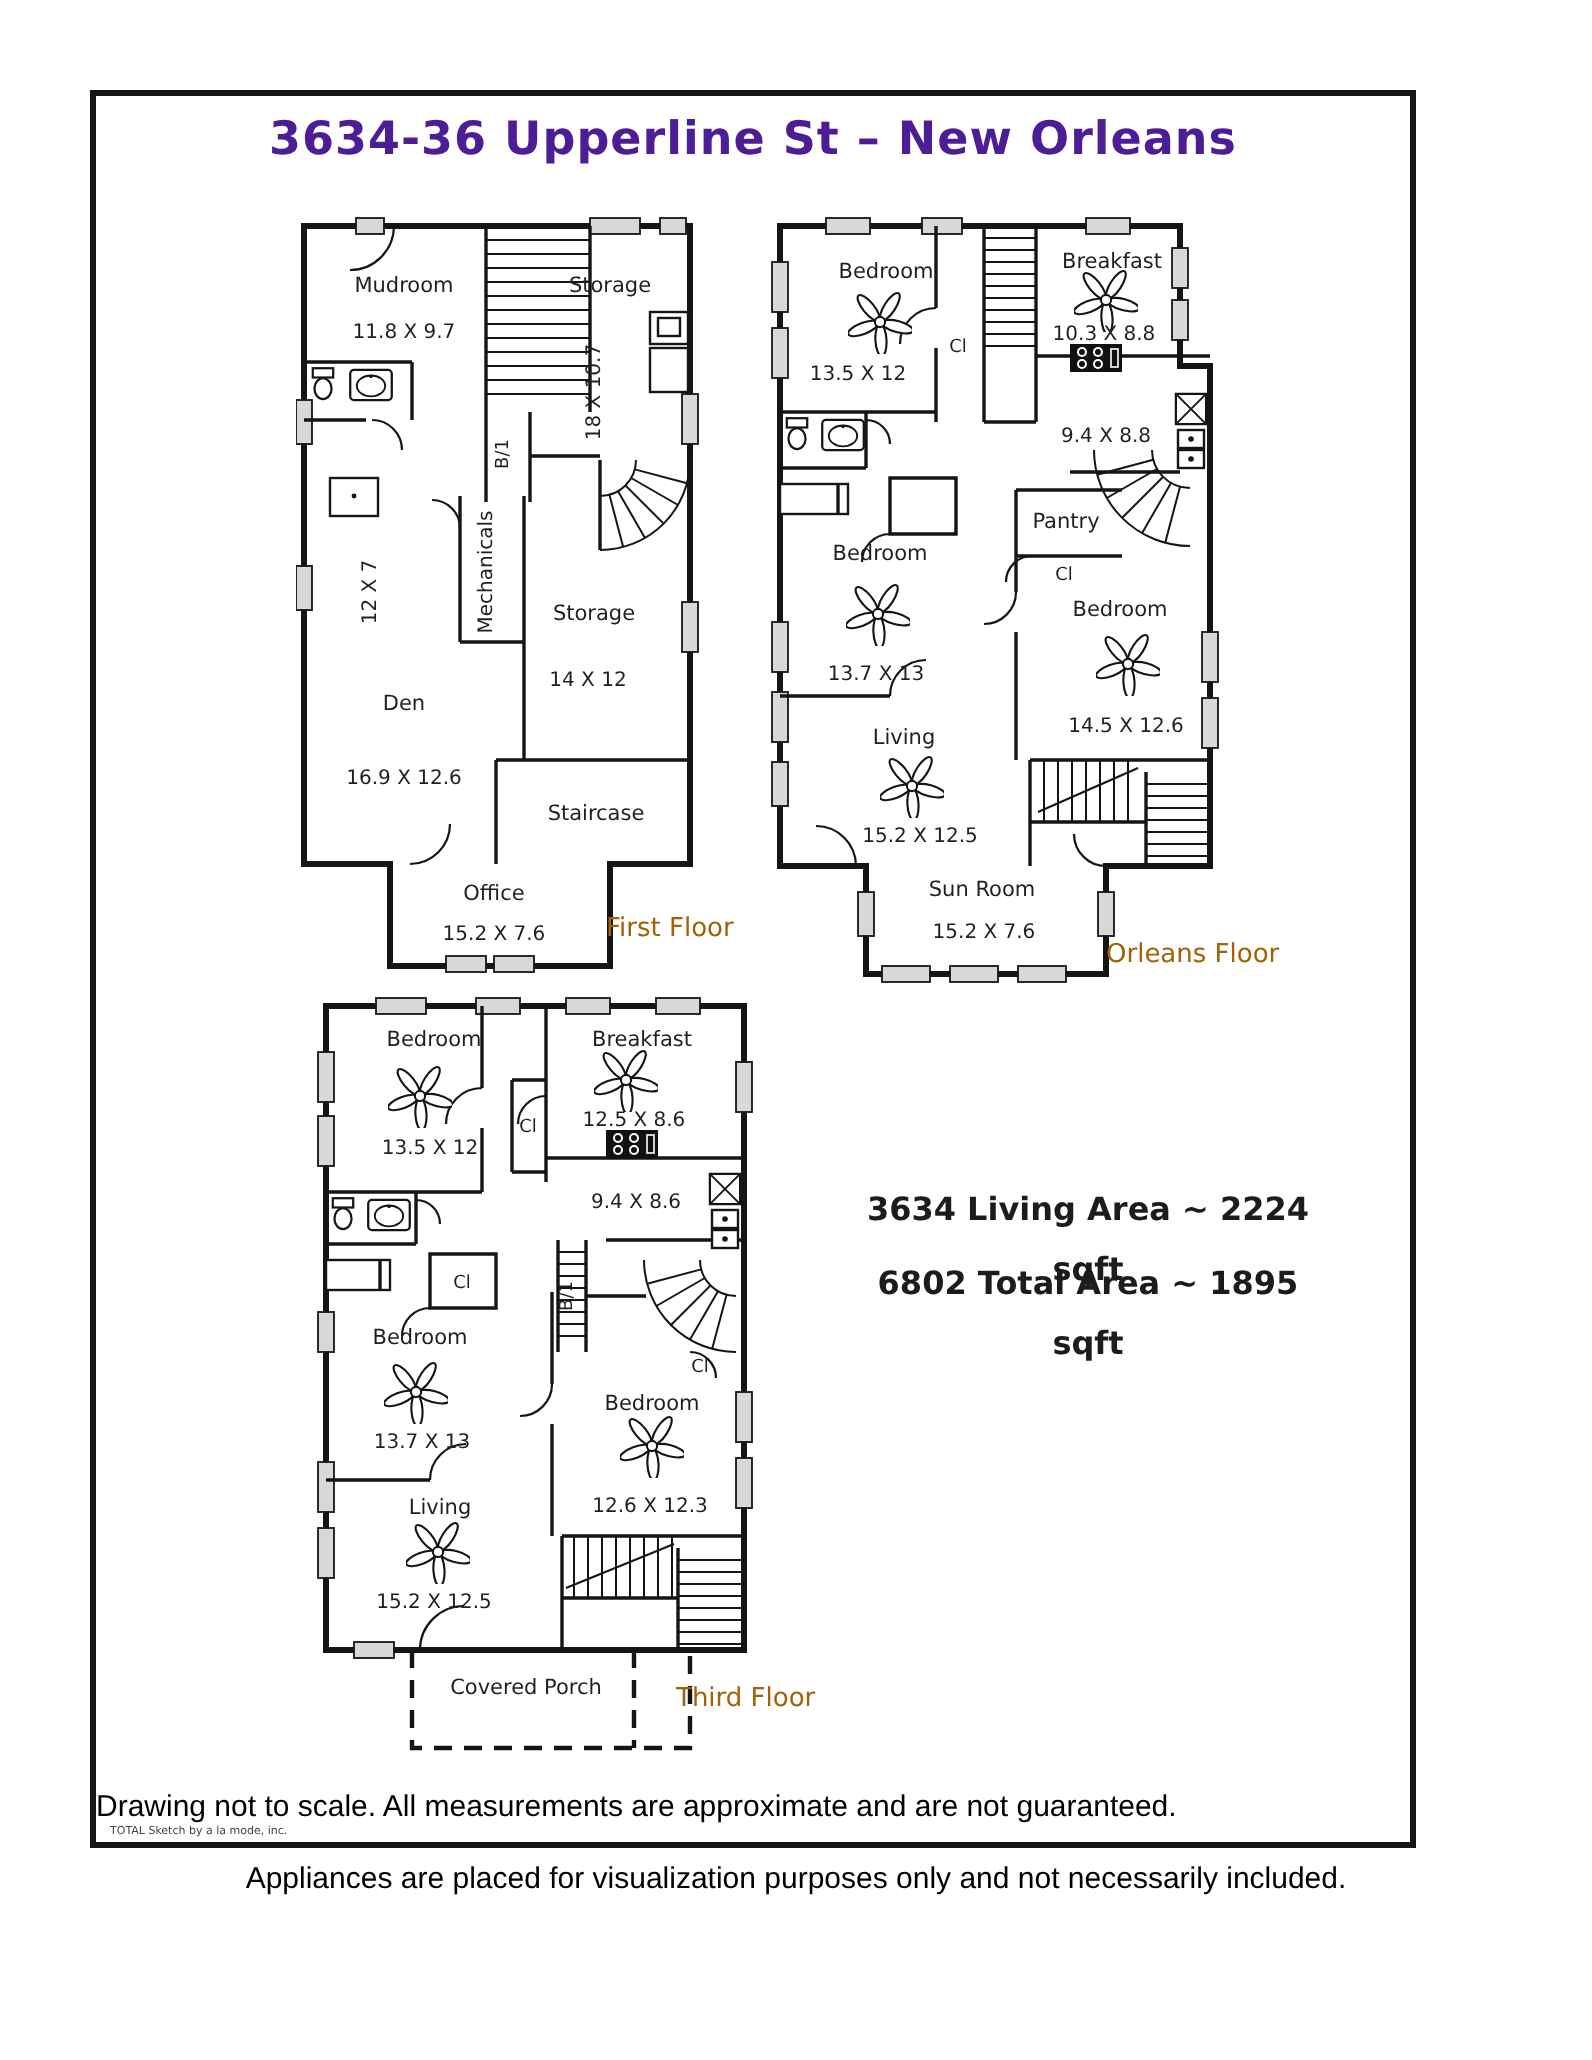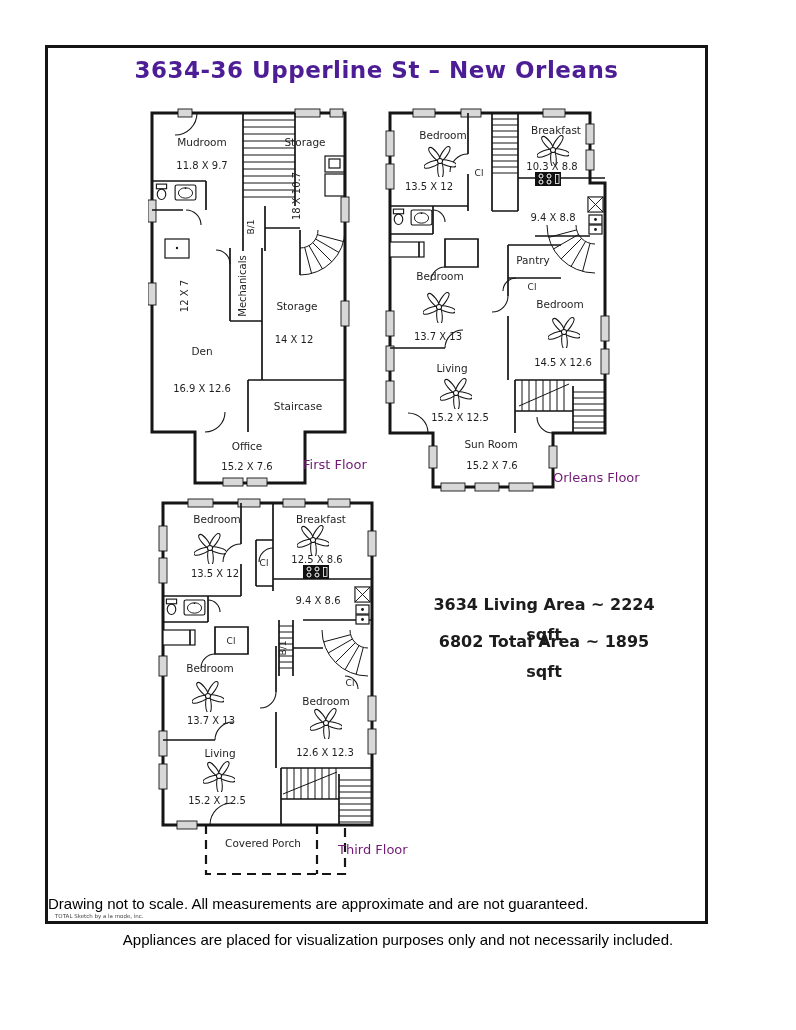--- a/index.html
+++ b/index.html
@@ -1,19 +1,19 @@
 <!DOCTYPE html>
 <html><head>
 <meta charset="utf-8">
 <style>
   html,body{margin:0;padding:0;background:#fff;}
   body{width:796px;height:1030px;position:relative;font-family:"DejaVu Sans",sans-serif;color:#111;}
   .frame{position:absolute;left:45px;top:45px;width:657px;height:873px;border:3px solid #151515;background:#fff;}
   .title{position:absolute;left:45px;top:57px;width:663px;text-align:center;font-size:23px;font-weight:bold;letter-spacing:.5px;color:#4c1d95;}
-  .floor-label{position:absolute;font-size:13px;color:#701a75;}
+  .floor-label{position:absolute;font-size:13px;color:#a16207;}
   .stats{position:absolute;left:424px;top:590px;width:240px;text-align:center;}
   .stats .line{font-size:16px;font-weight:bold;color:#1c1c1c;height:36.5px;line-height:30px;}
   .credit{position:absolute;left:55px;top:913px;font-size:5.5px;color:#444;}
   .disc-in{position:absolute;left:48px;top:895px;width:657px;text-align:left;font-size:15px;color:#000;font-family:"Liberation Sans",sans-serif;}
   .disc-out{position:absolute;left:0;top:931px;width:796px;text-align:center;font-size:15px;color:#000;font-family:"Liberation Sans",sans-serif;}
   .plan{position:absolute;}
   .wx{fill:none;stroke:#151515;stroke-width:3;stroke-linejoin:miter;}
   .wi{fill:none;stroke:#151515;stroke-width:1.7;}
   .wt{fill:none;stroke:#151515;stroke-width:1;}
   .dash{fill:none;stroke:#151515;stroke-width:2.2;stroke-dasharray:9 6;}

